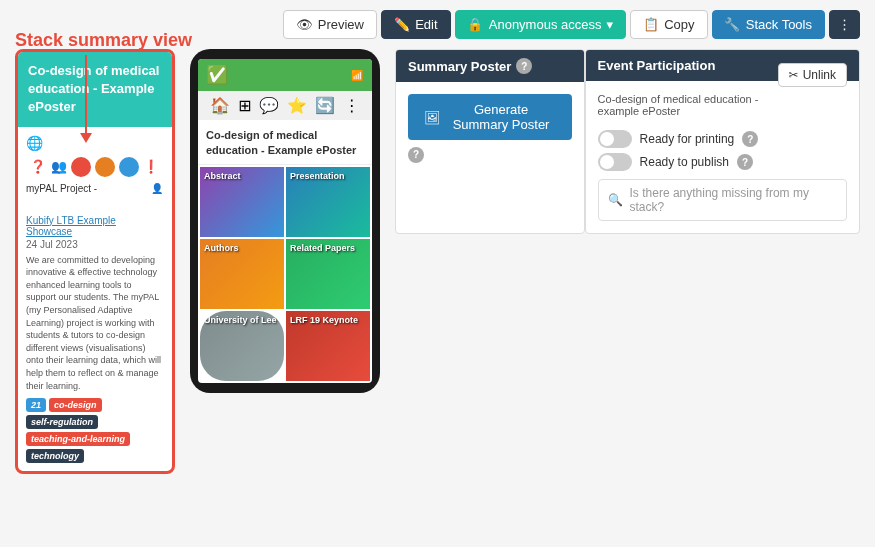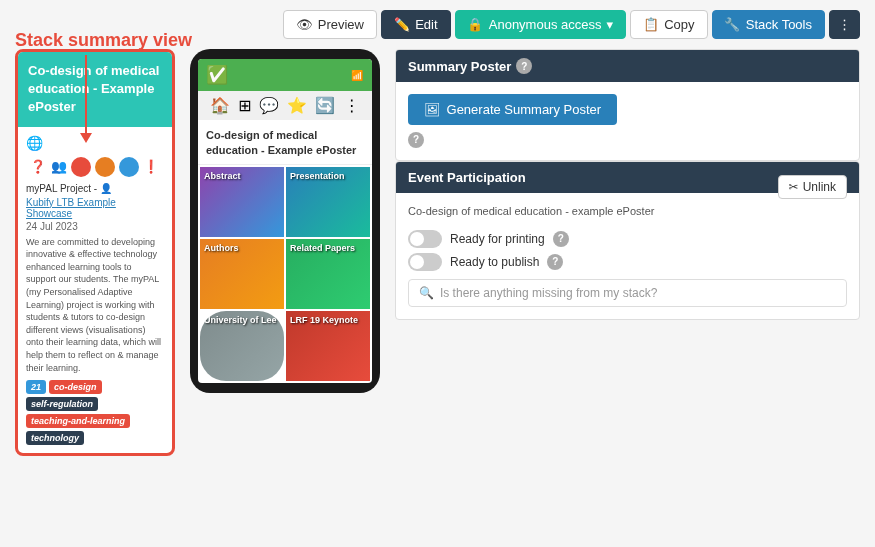--- a/index.html
+++ b/index.html
@@ -96,22 +96,23 @@
       height: 20px;
       border-radius: 50%;
       display: inline-block;
     }
     .mypal-row {
       font-size: 10px;
       color: #333;
       margin-bottom: 2px;
       display: flex;
       align-items: center;
-      gap: 3px;
+      gap: 21px;
       flex-wrap: wrap;
+      justify-content: space-between;
     }
     .mypal-link { color: #2980b9; text-decoration: underline; font-size: 10px; }
     .date-text { font-size: 10px; color: #666; margin-bottom: 4px; }
     .desc-text { font-size: 9px; color: #555; line-height: 1.4; margin-bottom: 6px; }
     .tags-area { display: flex; flex-wrap: wrap; gap: 3px; font-style: italic; }
     .tag {
       padding: 2px 5px;
       border-radius: 3px;
       font-size: 9px;
       color: white;
@@ -211,21 +212,21 @@
     .tile-presentation { background: linear-gradient(135deg, #2980b9, #1abc9c); }
     .tile-authors { background: linear-gradient(135deg, #e67e22, #f39c12); }
     .tile-related { background: linear-gradient(135deg, #27ae60, #2ecc71); }
     .tile-university { background: linear-gradient(135deg, #7f8c8d, #95a5a6); border-radius: 26px; }
     .tile-lrf { background: linear-gradient(135deg, #c0392b, #e74c3c); }
 
     
     .right-panels {
       flex: 1;
       display: flex;
-      flex-direction: column;
+      flex-direction: row;
       gap: 0;
     }
     .panel {
       background: white;
       border: 1px solid #ddd;
       border-radius: 4px;
       overflow: hidden;
     }
     .panel-header {
       background: #2c3e50;

